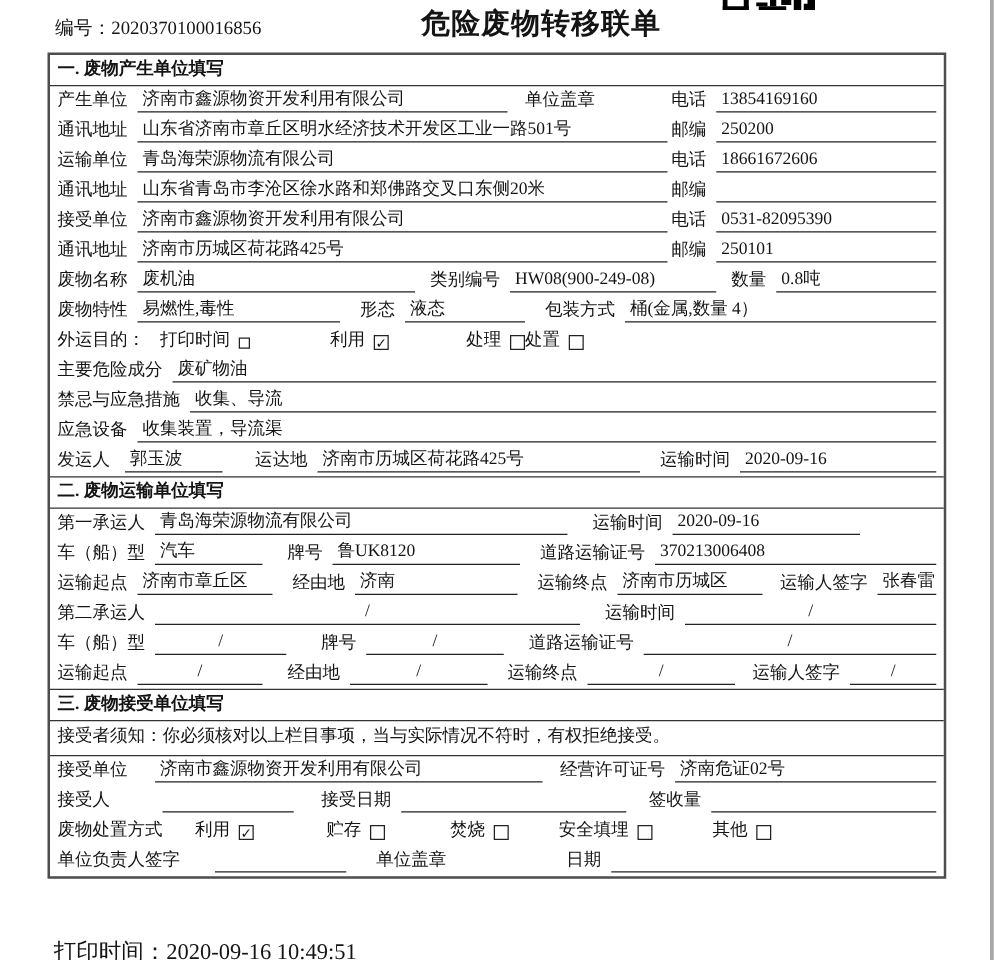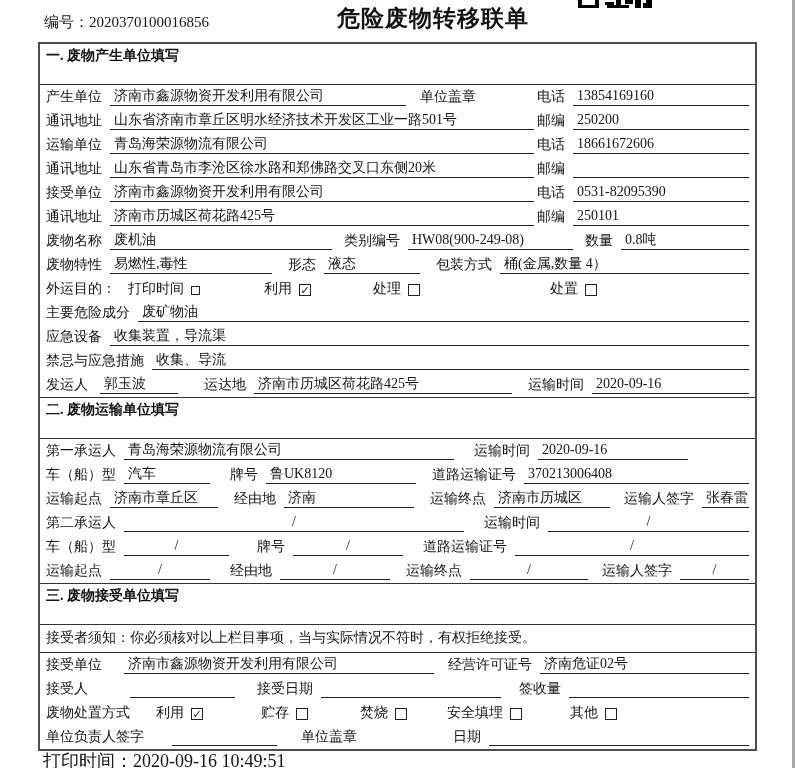--- a/index.html
+++ b/index.html
@@ -13,21 +13,21 @@
 
   
   .hdr { position:relative; height:42px; }
   .serial { position:absolute; left:44px; top:13px; font-size:15px; white-space:nowrap; }
   .doc-title { position:absolute; left:70px; right:0; top:3px; text-align:center;
                font-size:23px; font-weight:bold; letter-spacing:1px; }
   .qr-frag { position:absolute; left:578px; top:0; }
 
   
   .form { position:absolute; left:38px; top:42px; width:719px; border:2px solid #4d4d4d; background:#fff; }
-  .sec-hd { font-weight:bold; padding:3px 6px 19px; line-height:18px; border-bottom:1px solid #333; }
+  .sec-hd { font-weight:bold; padding:3px 6px 3px; line-height:18px; border-bottom:1px solid #333; }
   .sec-hd.mid { border-top:1px solid #333; }
   .notice { padding:4px 6px 5px; line-height:18px; border-bottom:1px solid #333; }
 
   .row { display:flex; align-items:flex-end; padding:0 6px 3px; height:24px; line-height:18px; }
   .lbl { white-space:nowrap; flex:none; }
   .val { border-bottom:1px solid #222; padding:0 4px; margin-left:8px; white-space:nowrap;
          overflow:hidden; flex:none; min-height:19px; }
   .val.grow { flex:1 1 auto; }
   .val.ctr { text-align:center; }
   .grow-sp { flex:1 1 auto; }
@@ -42,21 +42,21 @@
   
   .w78{width:78px}.w86{width:86px}.w96{width:96px}.w100{width:100px}.w105{width:105px}
   .w108{width:108px}.w110{width:110px}.w116{width:116px}.w118{width:118px}.w130{width:130px}
   .w150{width:150px}.w162{width:162px}.w165{width:165px}.w176{width:176px}.w180{width:180px}
   .w222{width:222px}.w225{width:225px}.w258{width:258px}.w296{width:296px}.w310{width:310px}
   .w330{width:330px}.w340{width:340px}.w424{width:424px}
   .ml12{margin-left:12px}.ml14{margin-left:14px}.ml16{margin-left:16px}.ml18{margin-left:18px}
   .ml20{margin-left:20px}.ml22{margin-left:22px}.ml24{margin-left:24px}.ml26{margin-left:26px}
   .ml28{margin-left:28px}.ml40{margin-left:40px}.ml42{margin-left:42px}.ml48{margin-left:48px}
   .ml52{margin-left:52px}.ml58{margin-left:58px}.ml62{margin-left:62px}.ml64{margin-left:64px}
-  .ml96{margin-left:96px}.ml130{margin-left:130px}
+  .ml96{margin-left:96px}.ml130{}
 </style>
 </head>
 <body>
 
 <div class="hdr">
   <div class="serial"><span>编号：</span><span>2020370100016856</span></div>
   <div class="doc-title">危险废物转移联单</div>
   <svg class="qr-frag" width="74" height="9" viewBox="0 0 74 9">
     <g fill="#000">
       <rect x="0" y="0" width="4" height="8"></rect>
@@ -155,27 +155,27 @@
     <span class="lbl ml130">处置</span>
     <span class="cb"></span>
   </div>
 
   <div class="row">
     <span class="lbl">主要危险成分</span>
     <span class="val grow">废矿物油</span>
   </div>
 
   <div class="row">
+    <span class="lbl">禁忌与应急措施</span>
+    <span class="val grow">收集、导流</span>
+  </div>
+
+  <div class="row">
     <span class="lbl">应急设备</span>
     <span class="val grow">收集装置，导流渠</span>
-  </div>
-
-  <div class="row">
-    <span class="lbl">禁忌与应急措施</span>
-    <span class="val grow">收集、导流</span>
   </div>
 
   <div class="row">
     <span class="lbl">发运人</span>
     <span class="val w78 ml12">郭玉波</span>
     <span class="lbl ml26">运达地</span>
     <span class="val w258">济南市历城区荷花路425号</span>
     <span class="lbl ml16">运输时间</span>
     <span class="val grow">2020-09-16</span>
   </div>

